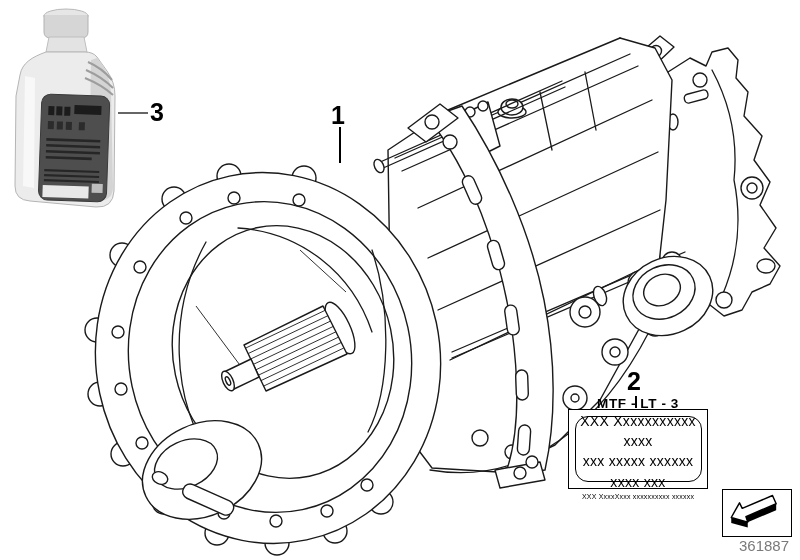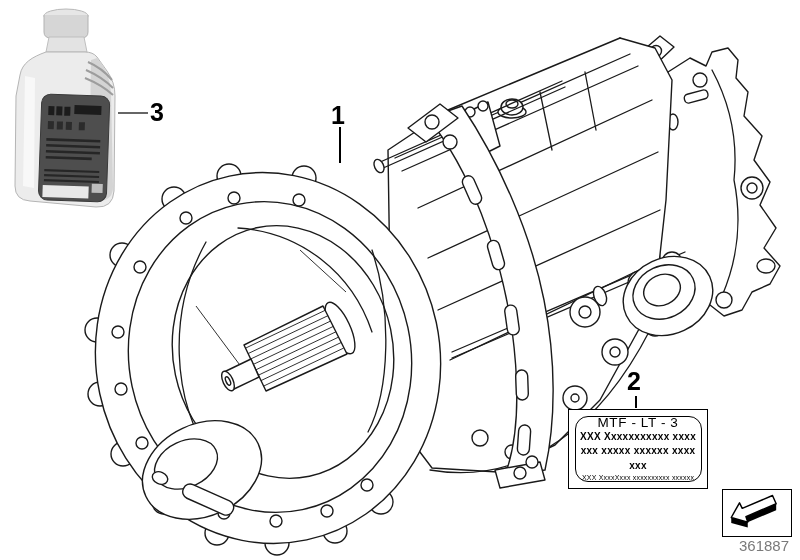--- a/index.html
+++ b/index.html
@@ -7,22 +7,22 @@
          font-family:"Liberation Sans", sans-serif;}
   .art{position:absolute;left:0;top:0;}
   .callout{position:absolute;font-weight:bold;font-size:25px;line-height:1;color:#000;cursor:pointer;}
   #callout-1{left:331px;top:103px;}
   #callout-2{left:627px;top:369px;}
   #callout-3{left:150px;top:100px;}
   .spec-plate{position:absolute;left:568px;top:409px;width:140px;height:80px;background:#fff;
               border:1.6px solid #000;box-sizing:border-box;display:flex;align-items:center;justify-content:center;}
   .spec-inner{width:127px;height:66px;border:1.3px solid #000;border-radius:13px;box-sizing:border-box;
               display:flex;flex-direction:column;align-items:center;justify-content:center;text-align:center;}
-  .spec-title{font-size:13.5px;font-weight:normal;letter-spacing:.6px;margin-bottom:0;}
-  .spec-line-b{font-size:10px;font-weight:bold;letter-spacing:.3px;line-height:1.45;}
+  .spec-title{font-size:13.5px;font-weight:bold;letter-spacing:.6px;margin-bottom:0;}
+  .spec-line-b{font-size:14px;font-weight:normal;letter-spacing:.3px;line-height:1.45;}
   .spec-line-r{font-size:7px;letter-spacing:.2px;line-height:1.5;}
   .arrow-box{position:absolute;left:722px;top:489px;width:70px;height:48px;border:1.6px solid #000;
              box-sizing:border-box;background:#fff;}
   .image-number{position:absolute;left:724px;top:537px;width:80px;text-align:center;
                 font-size:15px;color:#7a7a7a;}
   svg .ln{fill:none;stroke:#1a1a1a;stroke-width:1.3;stroke-linecap:round;stroke-linejoin:round;}
   svg .fw{fill:#ffffff;stroke:#1a1a1a;stroke-width:1.4;stroke-linejoin:round;}
   svg .thin{fill:none;stroke:#1a1a1a;stroke-width:.9;}
 </style>
 </head>

